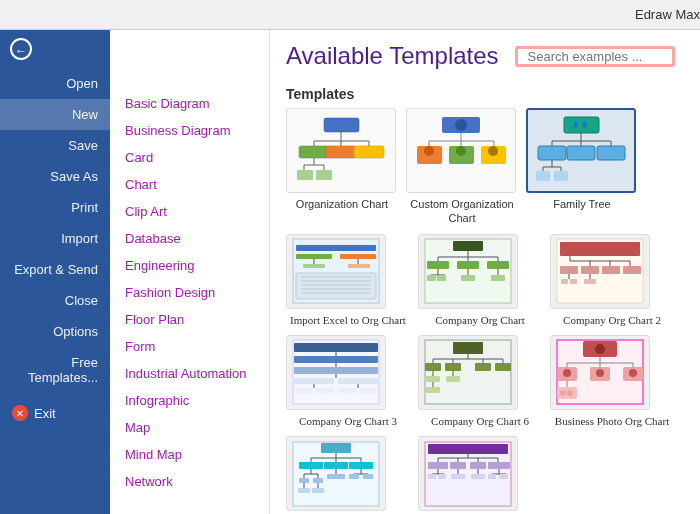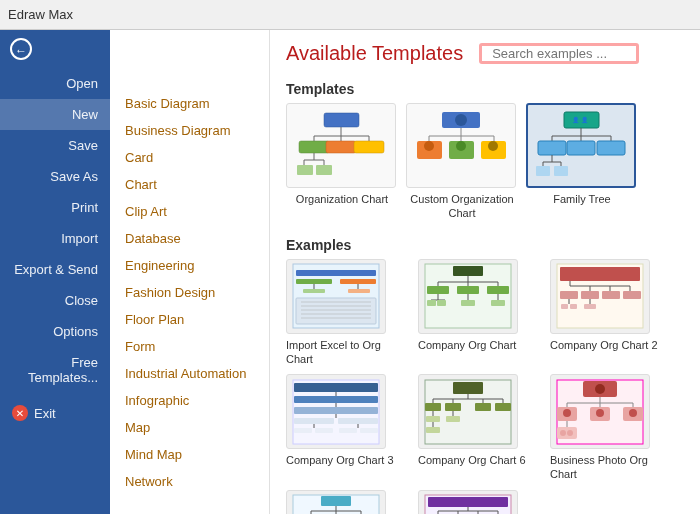--- a/index.html
+++ b/index.html
@@ -3,21 +3,21 @@
   <meta charset="utf-8">
   <style>
     * { margin: 0; padding: 0; box-sizing: border-box; }
     body { width: 700px; height: 514px; font-family: Arial, sans-serif; font-size: 13px; overflow: hidden; display: flex; flex-direction: column; }
 
     .title-bar {
       height: 30px;
       background: #f0f0f0;
       display: flex;
       align-items: center;
-      justify-content: flex-start;
+      justify-content: flex-end;
       border-bottom: 1px solid #ccc;
       font-size: 13px;
       color: #333;
       padding-left: 8px;
     }
 
     .main-layout {
       display: flex;
       flex: 1;
       overflow: hidden;
@@ -88,21 +88,21 @@
       background: white;
       border-right: 1px solid #e0e0e0;
       overflow-y: auto;
       padding-top: 60px;
     }
 
     .category-item {
       padding: 6px 12px;
       cursor: pointer;
       font-size: 13px;
-      color: #a16207;
+      color: #a21caf;
       border-left: 3px solid transparent;
     }
 
     
     .content-panel {
       flex: 1;
       background: white;
       overflow-y: auto;
       padding: 0;
       position: relative;
@@ -113,22 +113,22 @@
       background: white;
       position: sticky;
       top: 0;
       z-index: 10;
       display: flex;
       align-items: center;
       gap: 16px;
     }
 
     .content-title {
-      font-size: 20px;
-      color: #b91c1c;
+      font-size: 24px;
+      color: #4c1d95;
       font-weight: normal;
     }
 
     .search-box {
       border: 3px solid #fca5a5;
       border-radius: 3px;
       padding: 0 10px;
       font-size: 13px;
       width: 160px;
       color: #999;
@@ -188,21 +188,22 @@
     .examples-grid {
       display: flex;
       flex-wrap: wrap;
       padding: 0 16px 8px;
       gap: 8px;
     }
 
     .example-item {
       width: 124px;
       cursor: pointer;
-      text-align: left;
+      text-align: center;
+      font-family: Liberation Serif, serif;
     }
 
     .example-thumb {
       width: 100px;
       height: 75px;
       border: 1px solid #ddd;
       border-radius: 3px;
       display: flex;
       align-items: center;
       justify-content: center;
@@ -343,21 +344,20 @@
             <line x1="9" y1="54" x2="9" y2="58" stroke="#555" stroke-width="1"></line>
             <line x1="27" y1="54" x2="27" y2="58" stroke="#555" stroke-width="1"></line>
             <rect x="2" y="58" width="14" height="10" rx="1" fill="#aed6f1"></rect>
             <rect x="20" y="58" width="14" height="10" rx="1" fill="#aed6f1"></rect>
           </svg>
         </div>
         <div class="template-label">Family Tree</div>
       </div>
     </div>
 
-    <div class="section-title">Examples</div>
 
     <div class="examples-grid">
 
       <div class="example-item">
         <div class="example-thumb">
           <svg width="90" height="68" viewBox="0 0 90 68">
             <rect x="2" y="2" width="86" height="64" fill="#e8f4fc" stroke="#adc8e0"></rect>
             <rect x="5" y="8" width="80" height="6" rx="1" fill="#4472c4"></rect>
             <rect x="5" y="17" width="36" height="5" rx="1" fill="#70ad47"></rect>
             <rect x="49" y="17" width="36" height="5" rx="1" fill="#ed7d31"></rect>

